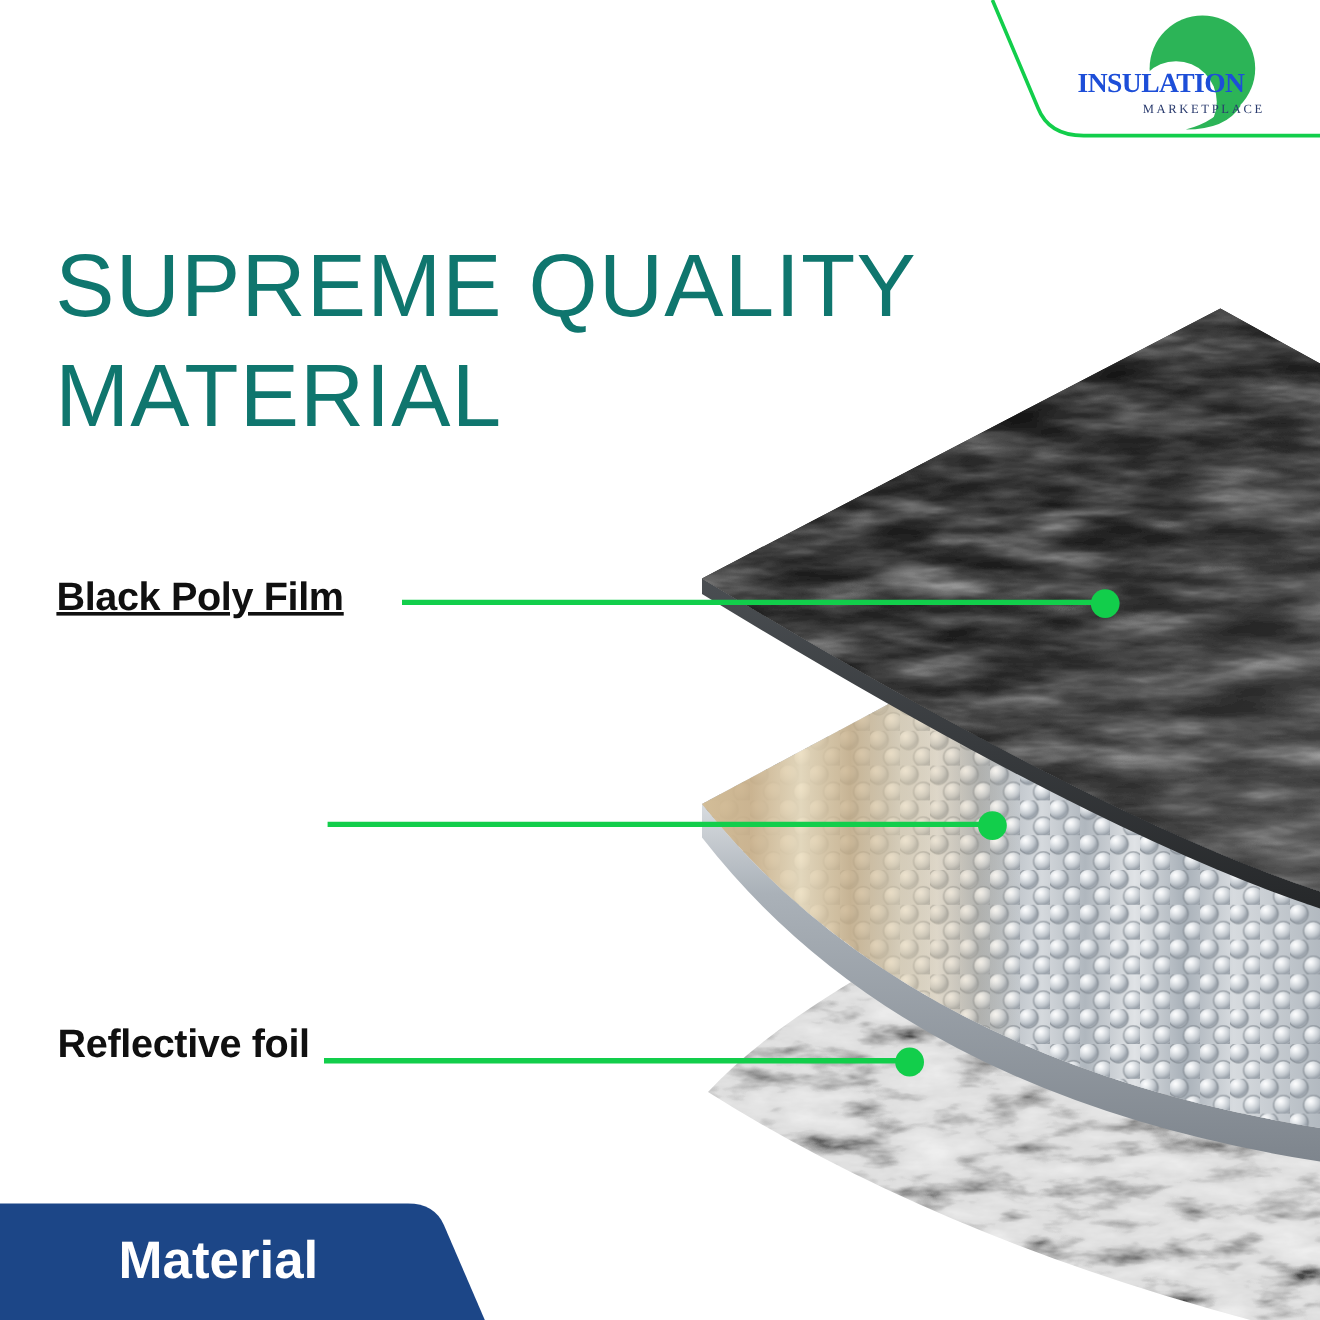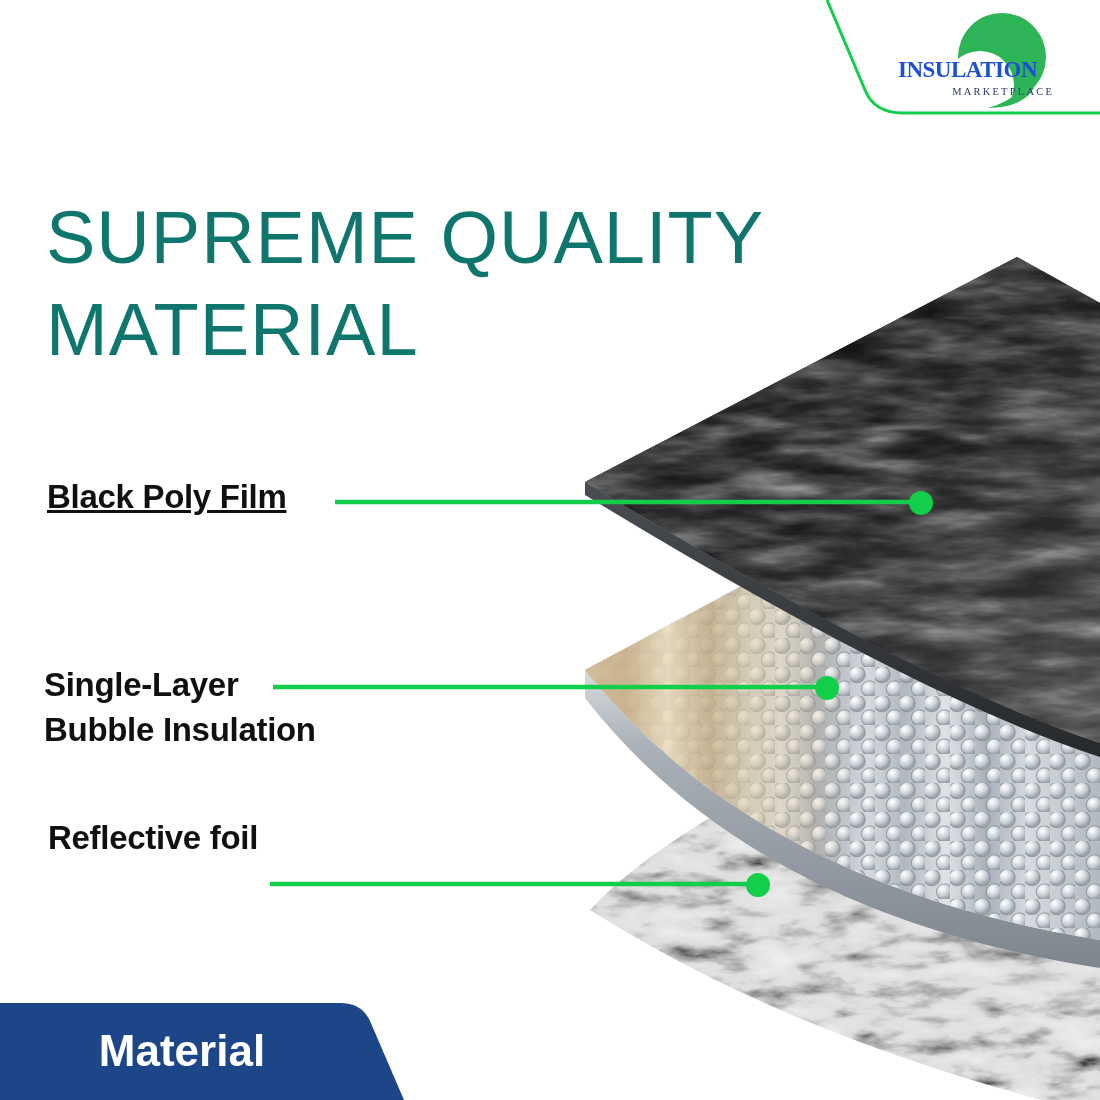--- a/index.html
+++ b/index.html
@@ -13,21 +13,21 @@
     font-size:74px;font-weight:400;letter-spacing:1px;
     color:#0f766e;line-height:92px;white-space:nowrap;margin-top:40px;
   }
   .callout-label{
     position:absolute;color:#101010;font-weight:700;
     font-size:33px;letter-spacing:-0.3px;line-height:36px;white-space:nowrap;
   }
   .callout-label.two-line{line-height:45px;}
   .label-1{left:47px;top:479px;text-decoration:underline;}
   .label-2{left:44px;top:662px;}
-  .label-3{left:48px;top:820px;text-align:right;}
+  .label-3{left:48px;top:852px;text-align:right;}
   .badge-text{
     position:absolute;left:0;top:1026px;width:364px;text-align:center;
     color:#FFFFFF;font-size:44px;font-weight:700;line-height:50px;
   }
   .logo-title{
     position:absolute;left:898px;top:58px;width:156px;text-align:left;
     font-family:"Liberation Serif",serif;font-weight:700;font-size:23px;
     letter-spacing:-0.5px;color:#1d4ed8;line-height:24px;
   }
   .logo-subtitle{
@@ -161,24 +161,20 @@
     <path d="M827,0 L865,90 Q874,113 903,113 L1100,113" stroke="#12CE4B" stroke-width="3" fill="none"></path>
   </svg>
 
   <div class="page-title">
     <div>SUPREME QUALITY</div>
     <div>MATERIAL</div>
   </div>
 
   <div class="callout-label label-1">Black Poly Film</div>
 
-  <div class="callout-label two-line label-2">
-    <div>Single-Layer</div>
-    <div>Bubble Insulation</div>
-  </div>
 
   <div class="callout-label label-3">Reflective foil</div>
 
   <div class="badge-text">Material</div>
 
   <div class="logo-title">INSULATION</div>
   <div class="logo-subtitle">MARKETPLACE</div>
 
 </div>
 

